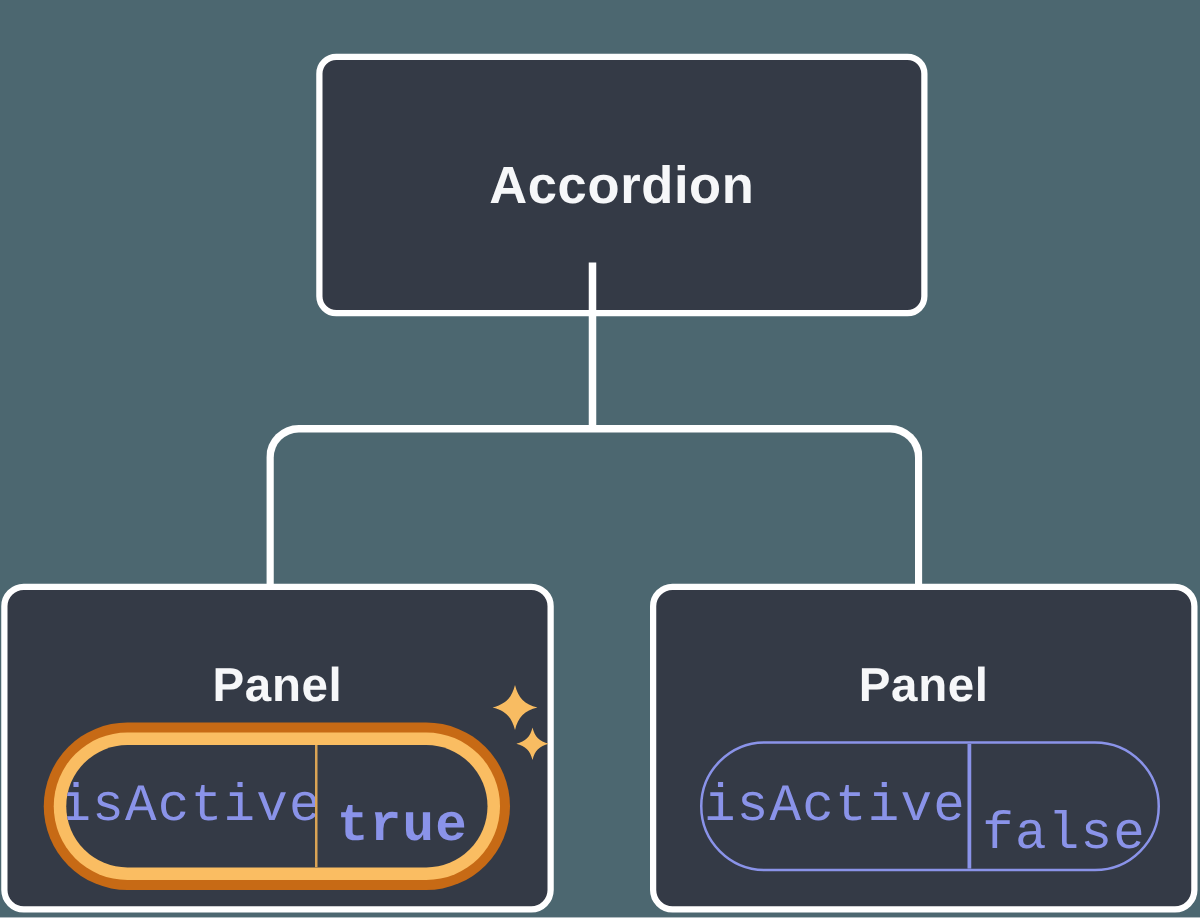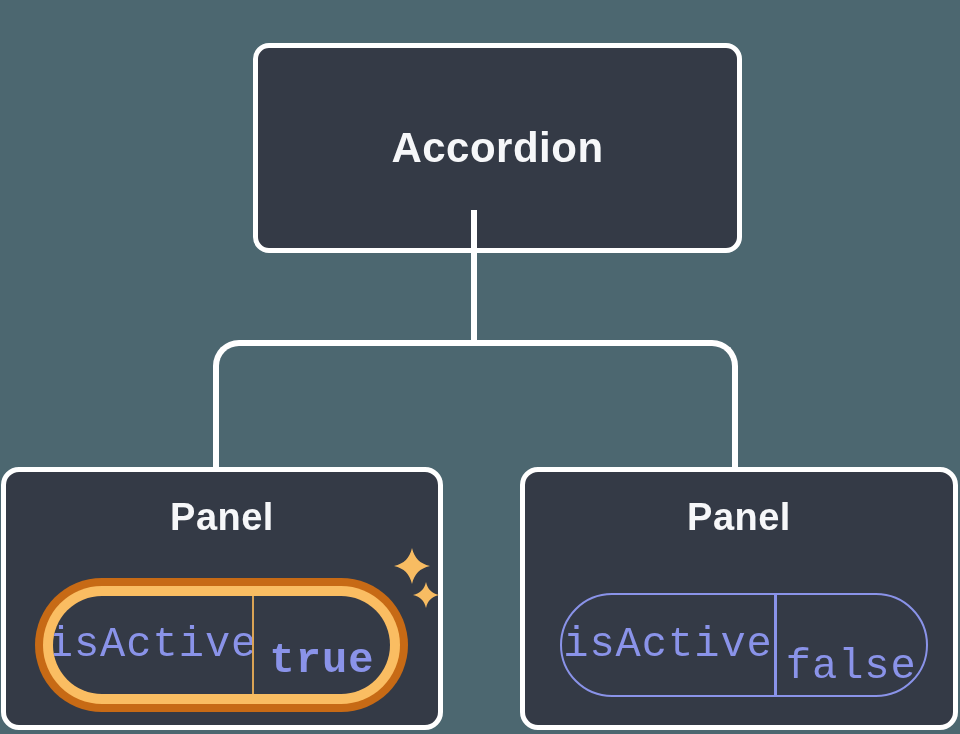--- a/index.html
+++ b/index.html
@@ -30,21 +30,21 @@
     display: flex; align-items: center; justify-content: center; margin-top: 41px;
   }
   .node-root .node-label {
     font-size: 42px; font-weight: 600; letter-spacing: 0.5px;
     color: var(--text-primary, #F6F7F9);
   }
   .node-panel { top: 467px; height: 263px; border-radius: 18px; }
   .node-panel-left  { left: 1px;   width: 442px; }
   .node-panel-right { left: 520px; width: 438px; }
   .panel-title {
-    position: absolute; left: 0; top: 24px; width: 100%;
+    position: absolute; left: 0; top: 56px; width: 100%;
     text-align: center;
     font-size: 38px; font-weight: 600; letter-spacing: 0.5px;
     color: var(--text-primary, #F6F7F9);
   }
 
   
   .conn-stem {
     position: absolute;
     left: 471px; top: 210px; width: 6px; height: 134px;
     background: var(--connector, #FFFFFF);

